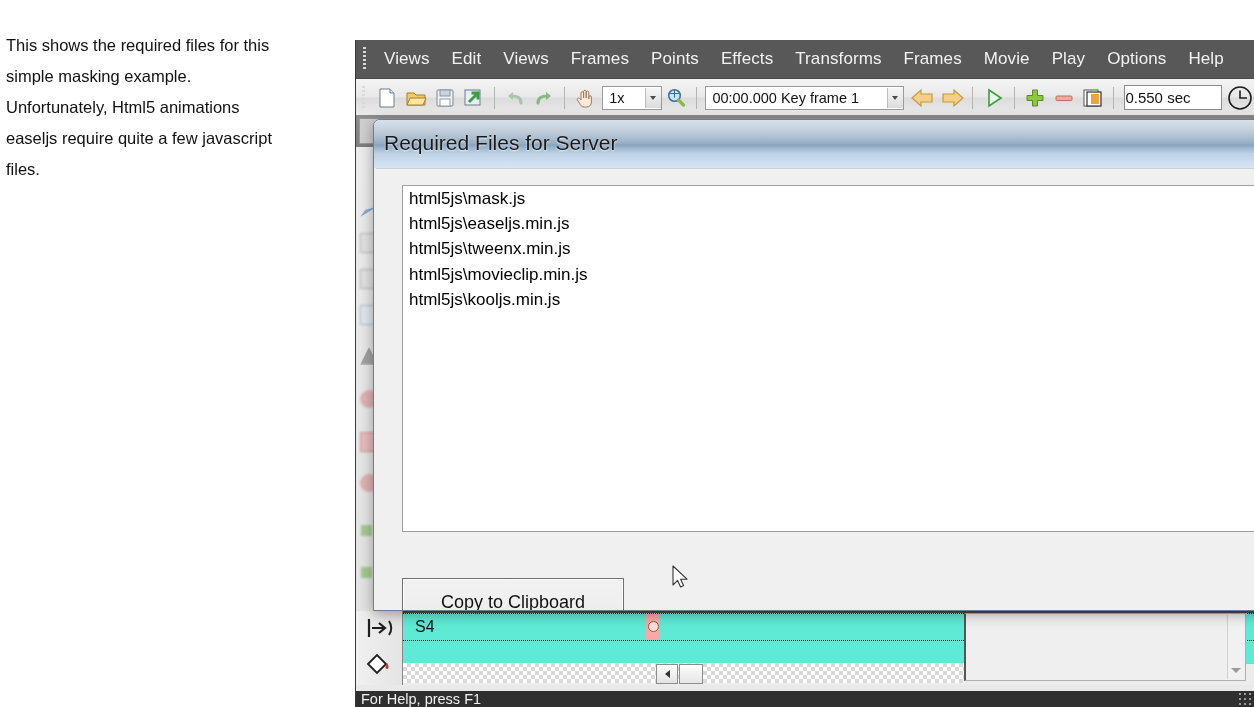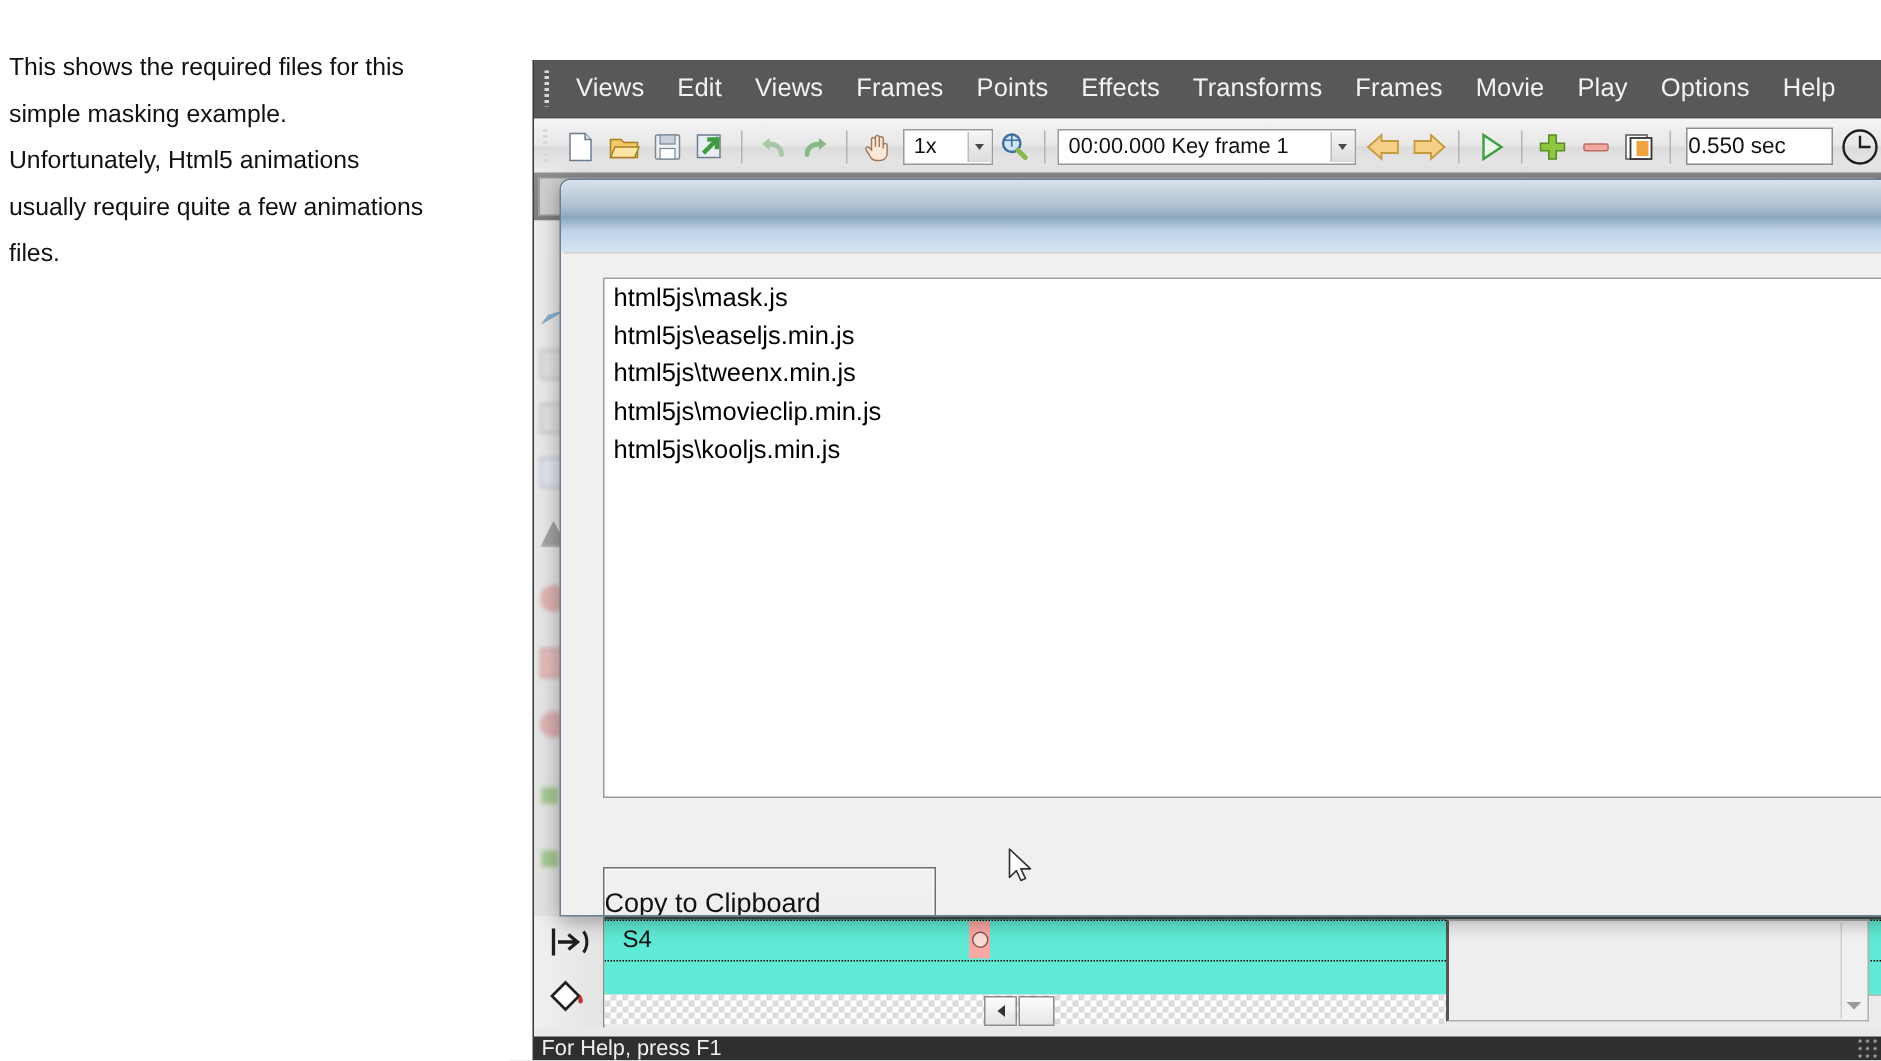--- a/index.html
+++ b/index.html
@@ -213,36 +213,36 @@
   }
   .file-row{
     font-size:17px;color:#000;padding:0 0 0 6px;height:25.2px;line-height:25.2px;
     white-space:nowrap;
     font-family:"Liberation Sans", sans-serif;
   }
   #copy-btn{
     position:absolute;left:26px;top:409px;width:220px;height:47px;
     background:linear-gradient(to bottom,#f2f2f2,#ececec);
     border:1px solid #707070;
-    display:flex;align-items:center;justify-content:flex-start;
+    display:flex;align-items:center;justify-content:center;
     font-size:18px;color:#111;cursor:default;
     box-shadow:inset 0 0 0 1px #fdfdfd;
   }
 
   
   #cursor{position:absolute;left:672px;top:565px;width:20px;height:28px;pointer-events:none;}
 </style>
 </head>
 <body>
 
 <div id="annotation">
   <div>This shows the required files for this</div>
   <div>simple masking example.</div>
   <div>Unfortunately, Html5 animations</div>
-  <div>usually require quite a few animations</div>
+  <div>easeljs require quite a few javascript</div>
   <div>files.</div>
 </div>
 
 <div id="app-window">
 
   <div id="menubar">
     <div class="gripper"></div>
     <div class="menu-item">Views</div>
     <div class="menu-item">Edit</div>
     <div class="menu-item">Views</div>
@@ -438,20 +438,21 @@
 
     <div id="statusbar">
       <span class="txt">For Help, press F1</span>
       <span id="status-grip"></span>
     </div>
   </div>
 </div>
 
 <div id="dialog">
   <div id="dlg-titlebar"></div>
+  <div id="dlg-title">Required Files for Server</div>
 
   <div id="dlg-body">
     <div id="file-list">
       <div class="file-row">html5js\mask.js</div>
       <div class="file-row">html5js\easeljs.min.js</div>
       <div class="file-row">html5js\tweenx.min.js</div>
       <div class="file-row">html5js\movieclip.min.js</div>
       <div class="file-row">html5js\kooljs.min.js</div>
     </div>
 

